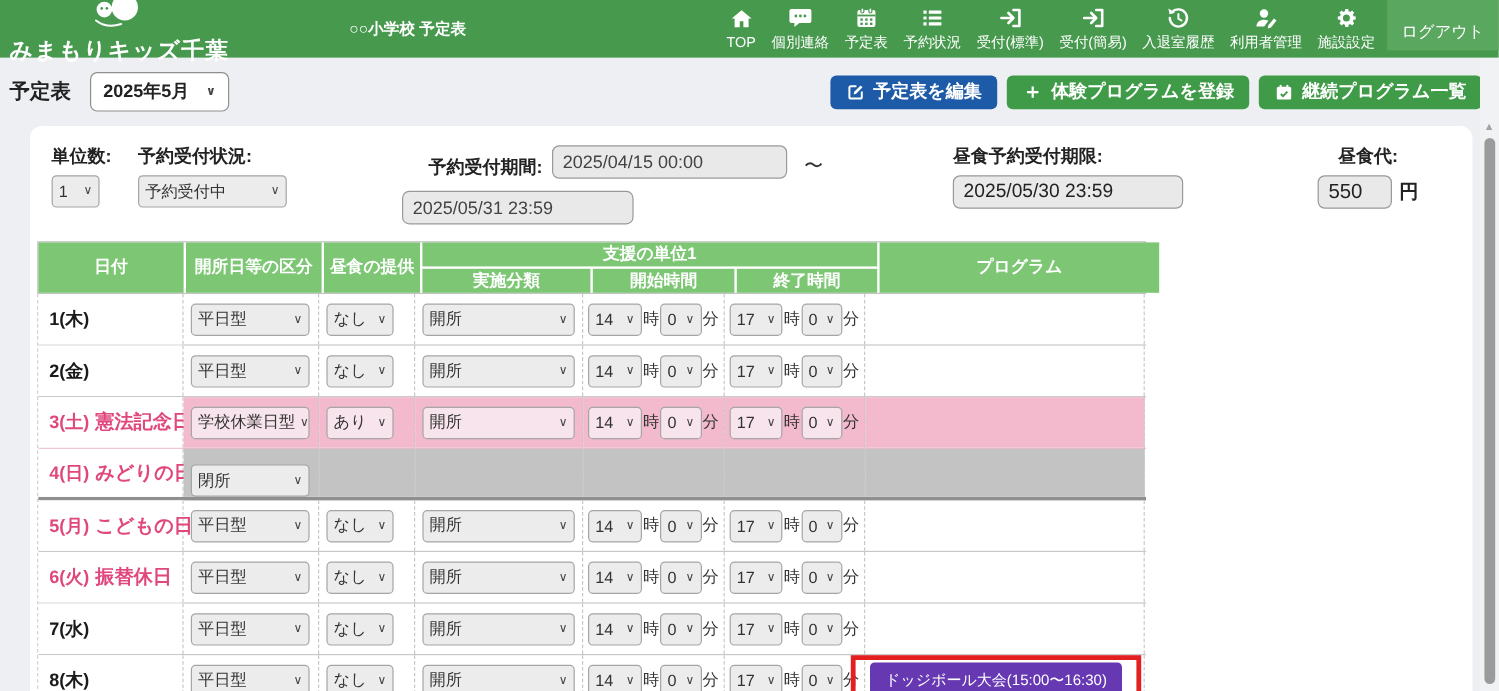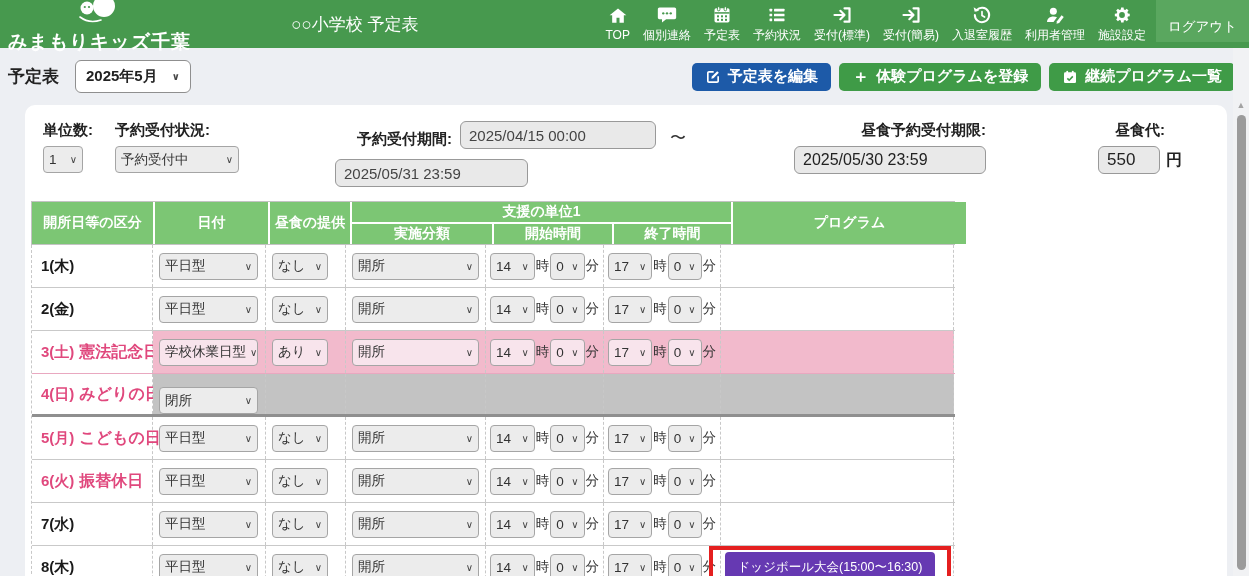--- a/index.html
+++ b/index.html
@@ -9,21 +9,21 @@
     background:var(--page-bg,#edeff3);
     position:relative;
   }
   
   .hdr {
     height:48px; background:var(--header-green,#47994e);
     display:flex; align-items:center; padding:0 0 0 8px; color:#fff;
   }
   .logo { display:flex; align-items:center; gap:6px; cursor:pointer;flex-direction:column; }
   .logo-text { font-size:19px; font-weight:700; letter-spacing:1px; }
-  .app-title { font-size:17px; font-weight:400; margin-left:100px; white-space:nowrap; }
+  .app-title { font-size:13px; font-weight:700; margin-left:100px; white-space:nowrap; }
   .nav { margin-left:auto; display:flex; align-items:center; gap:13px; }
   .nav-item { display:flex; flex-direction:column; align-items:center; cursor:pointer; }
   .nav-item svg { width:20px; height:20px; display:block; }
   .nav-label { font-size:12px; margin-top:2px; white-space:nowrap; }
   .logout {
     margin-left:10px; background:var(--logout-green,#5aa75f); height:42px; align-self:flex-start;
     display:flex; align-items:flex-end; padding:0 12px 6px 12px; font-size:13.5px; cursor:pointer;
   }
   
   .toolbar { display:flex; align-items:center; padding:12px 14px 12px 8px; }
@@ -65,21 +65,21 @@
   .fg-status .sel { width:124px; }
   .fg-period { margin-left:92px; }
   .frow1 { display:flex; align-items:flex-end; gap:8px; }
   .frow2 { margin-top:4px; margin-left:-22px; }
   .tinput {
     background:#e9e9e9; border:1px solid #999; border-radius:6px; height:28px;
     padding:0 8px; font-size:15px; color:#444; font-family:inherit;
   }
   .w195 { width:196px; } .w193 { width:193px; }
   .tilde { font-size:16px; color:#333; margin-left:6px; }
-  .fg-lunchdl { margin-left:108px; align-items:flex-end; }
+  .fg-lunchdl { margin-left:108px; align-items:flex-start; }
   .fg-lunchdl .tinput { width:192px; font-size:16px; color:#222; }
   .fg-fee { margin-left:112px; align-items:center; }
   .fee-line { display:flex; align-items:center; gap:6px; }
   .fee-line .tinput { width:62px; font-size:17px; color:#222; }
   .yen { font-size:16px; font-weight:700; color:#222; }
   
   .table { margin-top:14px; width:924px; }
   .thead {
     display:grid; grid-template-columns:121px 113px 80px 140px 118px 117px 233px;
     grid-template-rows:20px 20px; gap:2px; background:#fff; border:1px solid #c3c3c3;
@@ -317,22 +317,22 @@
         <div class="flabel">昼食代:</div>
         <div class="fee-line">
           <input class="tinput" readonly="" value="550" style="">
           <span class="yen">円</span>
         </div>
       </div>
     </div>
 
     <div class="table">
       <div class="thead">
+        <div class="th r2">日付</div>
         <div class="th r2">開所日等の区分</div>
-        <div class="th r2">日付</div>
         <div class="th r2">昼食の提供</div>
         <div class="th unit">支援の単位1</div>
         <div class="th r2" style="grid-column:7; grid-row:1/3;">プログラム</div>
         <div class="th" style="grid-column:4; grid-row:2;">実施分類</div>
         <div class="th" style="grid-column:5; grid-row:2;">開始時間</div>
         <div class="th" style="grid-column:6; grid-row:2;">終了時間</div>
       </div>
       <div class="tbody">
           <div class="tr ">
             <div class="td date-cell">

